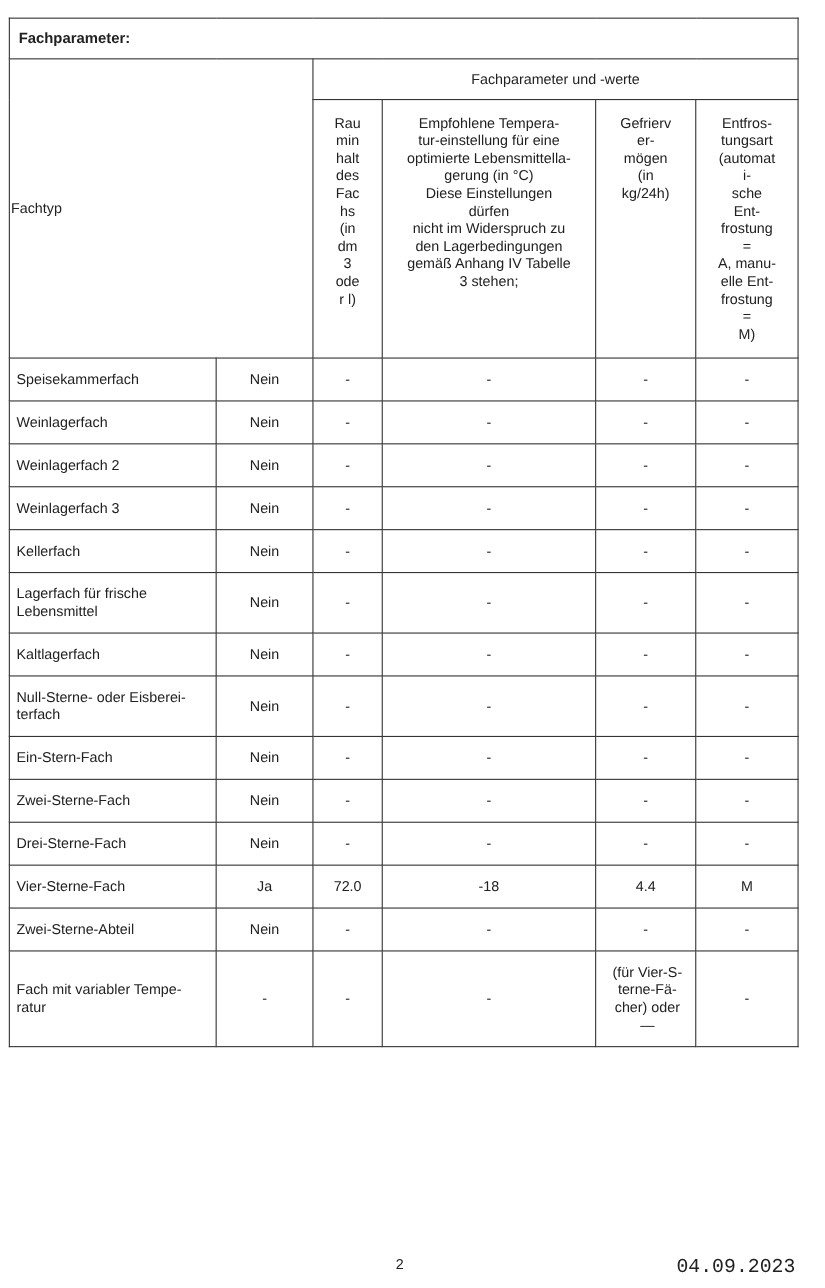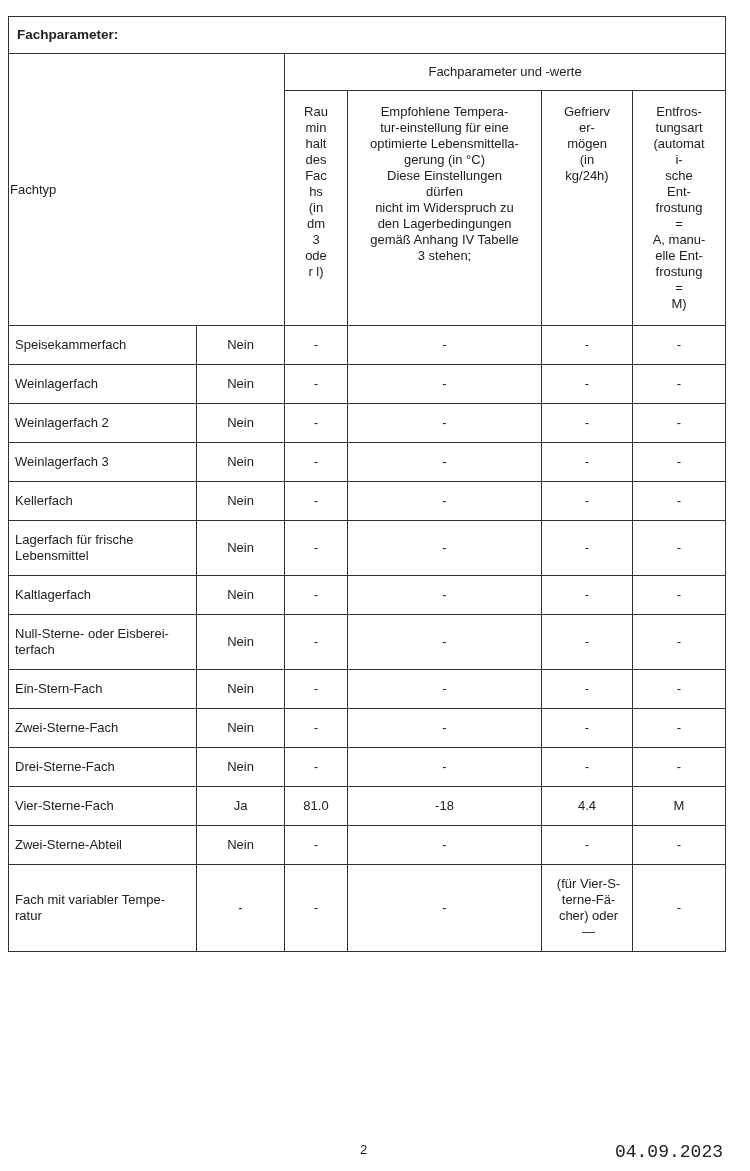--- a/index.html
+++ b/index.html
@@ -217,21 +217,21 @@
           <td class="cell-name">Drei-Sterne-Fach</td>
           <td class="cell-value">Nein</td>
           <td class="cell-value">-</td>
           <td class="cell-value">-</td>
           <td class="cell-value">-</td>
           <td class="cell-value">-</td>
         </tr>
         <tr>
           <td class="cell-name">Vier-Sterne-Fach</td>
           <td class="cell-value">Ja</td>
-          <td class="cell-value">81.0</td>
+          <td class="cell-value">72.0</td>
           <td class="cell-value">-18</td>
           <td class="cell-value">4.4</td>
           <td class="cell-value">M</td>
         </tr>
         <tr>
           <td class="cell-name">Zwei-Sterne-Abteil</td>
           <td class="cell-value">Nein</td>
           <td class="cell-value">-</td>
           <td class="cell-value">-</td>
           <td class="cell-value">-</td>

